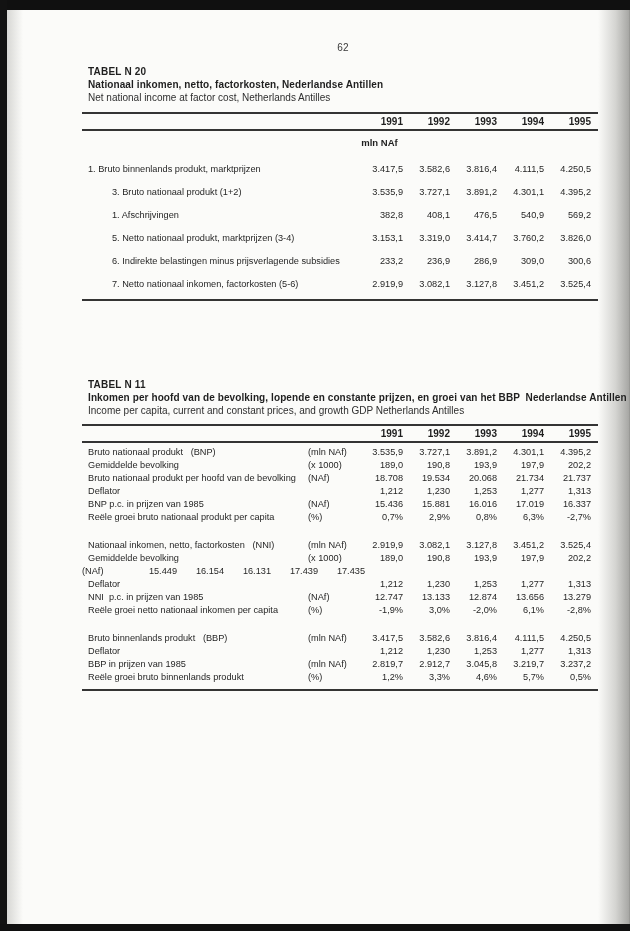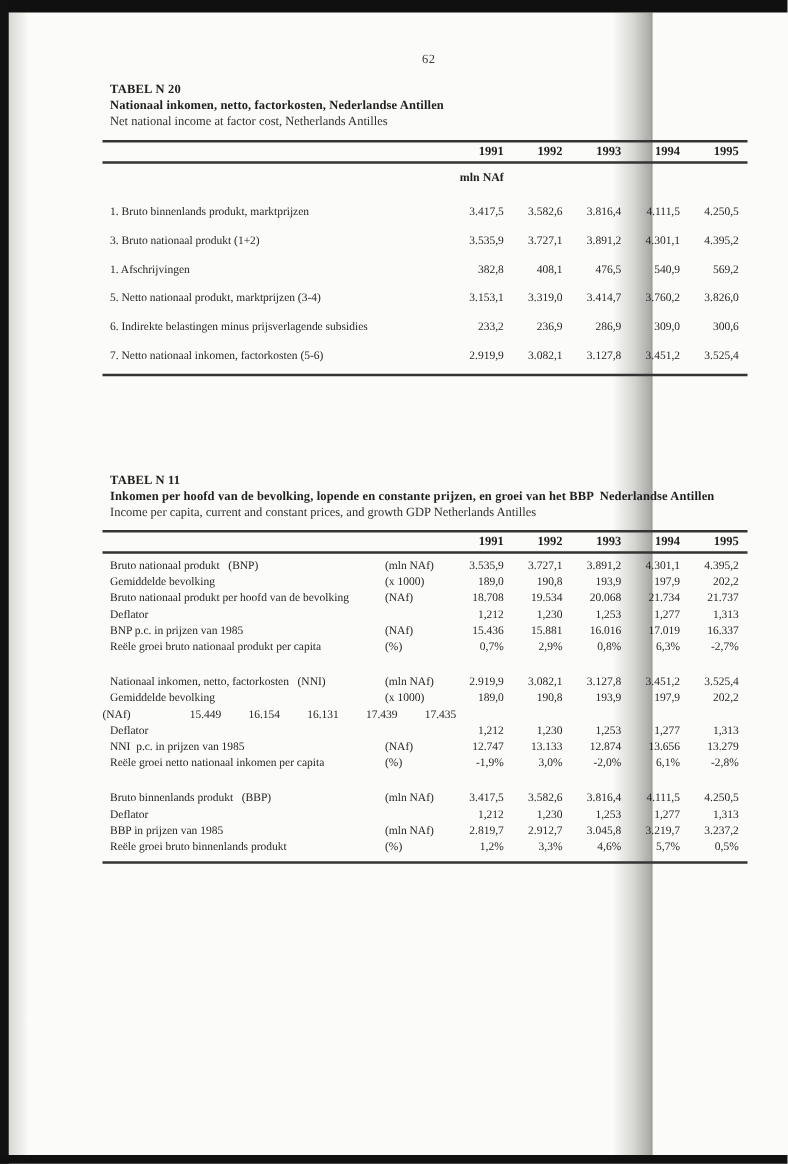--- a/index.html
+++ b/index.html
@@ -3,21 +3,21 @@
 <meta charset="utf-8">
 <style>
   html,body{margin:0;padding:0;}
   body{
     width:630px;height:931px;overflow:hidden;
     background:#fbfbf9;
     font-family:"Liberation Sans","DejaVu Sans",sans-serif;
     color:#2d2d2d;
     -webkit-font-smoothing:antialiased;
   }
-  .scan{position:relative;width:522px;height:931px;background:#fbfbf9;font-family:Liberation Serif, serif;}
+  .scan{position:relative;width:630px;height:931px;background:#fbfbf9;}
 
   
   .edge-top{position:absolute;top:0;left:0;width:630px;height:10px;background:#101010;}
   .edge-left{position:absolute;top:0;left:0;width:7px;height:931px;background:#121212;}
   .edge-left-shade{position:absolute;top:10px;left:7px;width:16px;height:921px;
     background:linear-gradient(to right,#d7d7d4,#fbfbf9);}
   .edge-bottom{position:absolute;bottom:0;left:0;width:630px;height:7px;background:#101010;}
   .edge-right{position:absolute;top:10px;right:0;width:32px;height:914px;
     background:linear-gradient(to right,rgba(225,225,222,0),#d4d4d1 55%,#a8a8a5 96%,#8f8f8c);}
 
@@ -29,26 +29,26 @@
   .tbl-title-en{font-size:10px;color:#2f2f2f;white-space:pre;}
 
   .tframe{position:absolute;left:82px;width:516px;}
   .rule{height:2px;background:#343434;}
   .rule.thin{height:1.5px;}
 
   .years-row{display:flex;height:15px;line-height:15px;padding-right:7px;}
   .years-row .spacer{flex:1;}
   .year-cell{width:47px;text-align:right;font-weight:bold;font-size:10px;color:#1f1f1f;}
 
-  .mln{margin-left:274px;width:47px;text-align:right;font-weight:bold;
+  .mln{margin-left:274px;width:47px;text-align:center;font-weight:bold;
     font-size:9.5px;margin-top:6px;height:12px;line-height:12px;color:#1f1f1f;}
 
   .t-row{display:flex;height:13px;line-height:13px;font-size:9.2px;padding-right:7px;
     color:#262626;}
-  .t-row.gap{margin-top:10px;}
+  .t-row.gap{margin-top:10px;margin-left:24px;}
   .t-label{flex:1;padding-left:6px;white-space:pre;overflow:visible;}
   .t-label.fixed{flex:none;width:220px;}
   .t-unit{width:48px;white-space:pre;}
   .t-val{width:47px;text-align:right;white-space:pre;}
 
   .rows10{margin-top:14px;}
   .group{margin-top:2px;}
   .group.first{margin-top:3px;}
   .group + .group{margin-top:15px;}
   .t11-bottom{margin-top:5px;}

